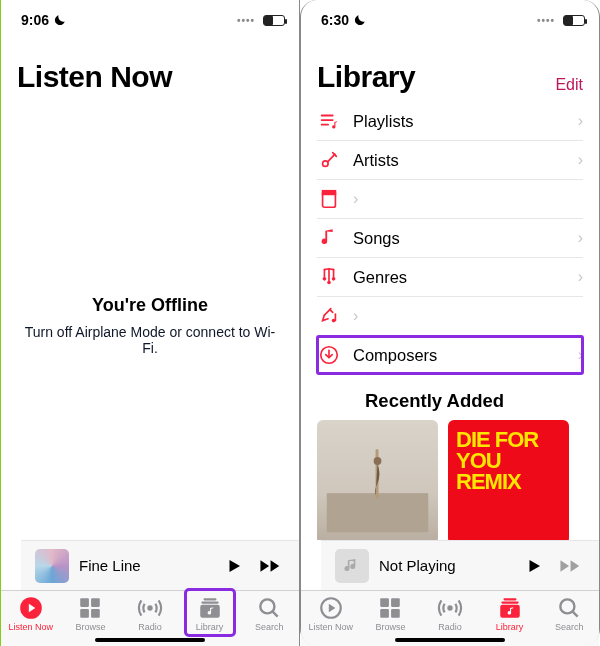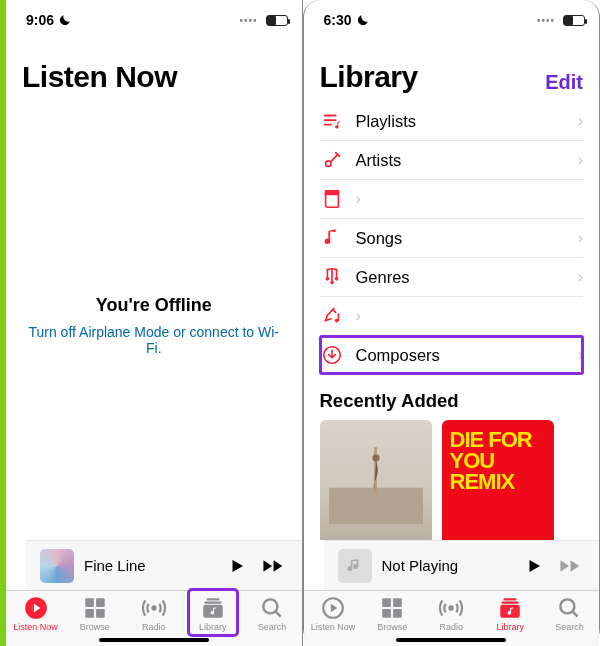--- a/index.html
+++ b/index.html
@@ -14,21 +14,21 @@
     flex: 1;
     display: flex;
     flex-direction: column;
     border-right: 2px solid #a238e0;
     position: relative;
     background: #fff;
   }
   .phone:last-child { border-right: none; }
   .phone:first-child { border-left: none; }
   .phone { border: 1px solid #888; border-top: none; border-bottom: none; }
-  .phone:first-child { border-left: 6px solid #84cc16; }
+  .phone:first-child { border-left: 1px solid #84cc16; }
   .phone:last-child { border-right: 1px solid #888; border-radius: 17px; }
 
   .status-bar {
     height: 34px;
     display: flex;
     align-items: center;
     justify-content: space-between;
     padding: 6px 14px 0 20px;
     font-size: 14px;
     font-weight: 600;
@@ -42,48 +42,48 @@
   .battery .fill { height:100%; width:45%; background:#222; border-radius:1px;}
   .moon svg { display:block; }
 
   .header-row {
     padding: 26px 16px 8px 16px;
     display:flex;
     justify-content:space-between;
     align-items:flex-end;
   }
   .page-title { font-size: 30px; font-weight: 700; letter-spacing: -0.5px; }
-  .edit-btn { color:#6d28d9; font-size:20px;font-weight:bold; }
+  .edit-btn { color:#be185d; font-size:16px; }
 
   .content { flex:1; overflow:hidden; position:relative; }
 
   .offline-wrap {
     position:absolute; top:193px; left:0; right:0;
     text-align:center; padding:0 16px;
   }
   .offline-title { font-size:18px; font-weight:700; margin-bottom:8px;}
-  .offline-sub { font-size:14px; color:#0369a1; }
+  .offline-sub { font-size:14px; color:#0f172a; }
 
   .lib-list { padding: 0 16px; }
   .lib-row {
     display:flex; align-items:center; gap:12px;
     padding: 8px 0;
     border-bottom: 0.5px solid #e5e5ea;
     position:relative;
   }
   .lib-row:last-of-type { border-bottom:none; }
   .lib-icon { width:24px; display:flex; justify-content:center; }
   .lib-icon svg { display:block; }
   .lib-label { font-size:16.5px; flex:1; }
   .chevron { color:#c7c7cc; font-size:16px; }
   .highlight { outline:3px solid #8a2be2; outline-offset:-2px; border-radius:2px;}
 
-  .section-h { font-size:18.5px; font-weight:700; padding:16px 0 8px 16px; }
+  .section-h { font-size:18.5px; font-weight:700; padding:16px 0 8px 16px;margin-left:48px; }
   .albums-row { display:flex; gap:10px; padding:0 16px; }
-  .album { width:112px; height:124px; border-radius:6px; overflow:hidden; flex-shrink:0; position:relative;}
+  .album { width:121px; height:124px; border-radius:6px; overflow:hidden; flex-shrink:0; position:relative;}
   .album.a1 { background: linear-gradient(180deg,#d9d3ca 0%,#cfc7bc 60%,#b8ad9f 100%); }
   .album.a1 svg{position:absolute;inset:0;}
   .album.a2 { background:#ef0a1a; color:#fde600; font-weight:900; font-size:22px; line-height:0.95; padding:10px 8px; letter-spacing:-1px;}
   .album.a2 span{display:block;}
 
   .now-playing-bar {
     height:50px; background:#f3f3f3a8; backdrop-filter: blur(2px);
     border-top:0.5px solid #e5e5ea;
     display:flex; align-items:center; padding:0 14px; gap:10px;margin-left:20px;
   }

